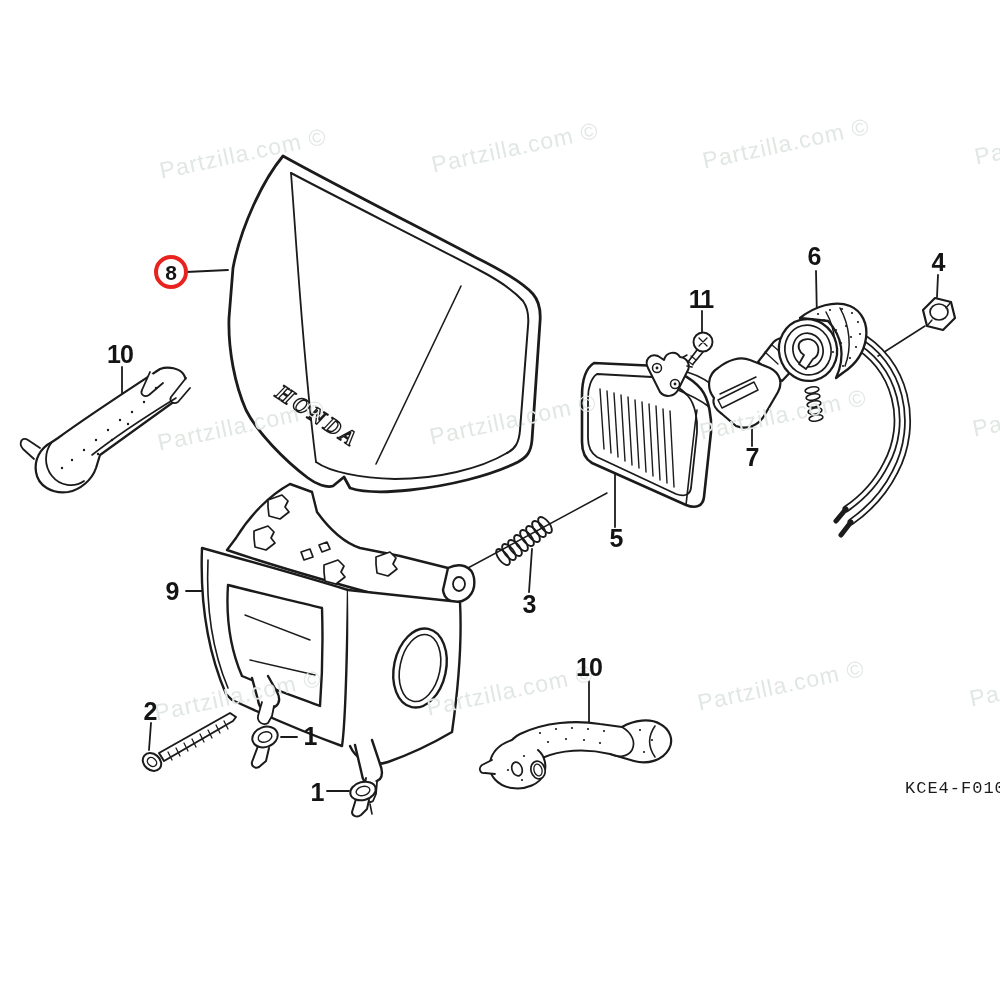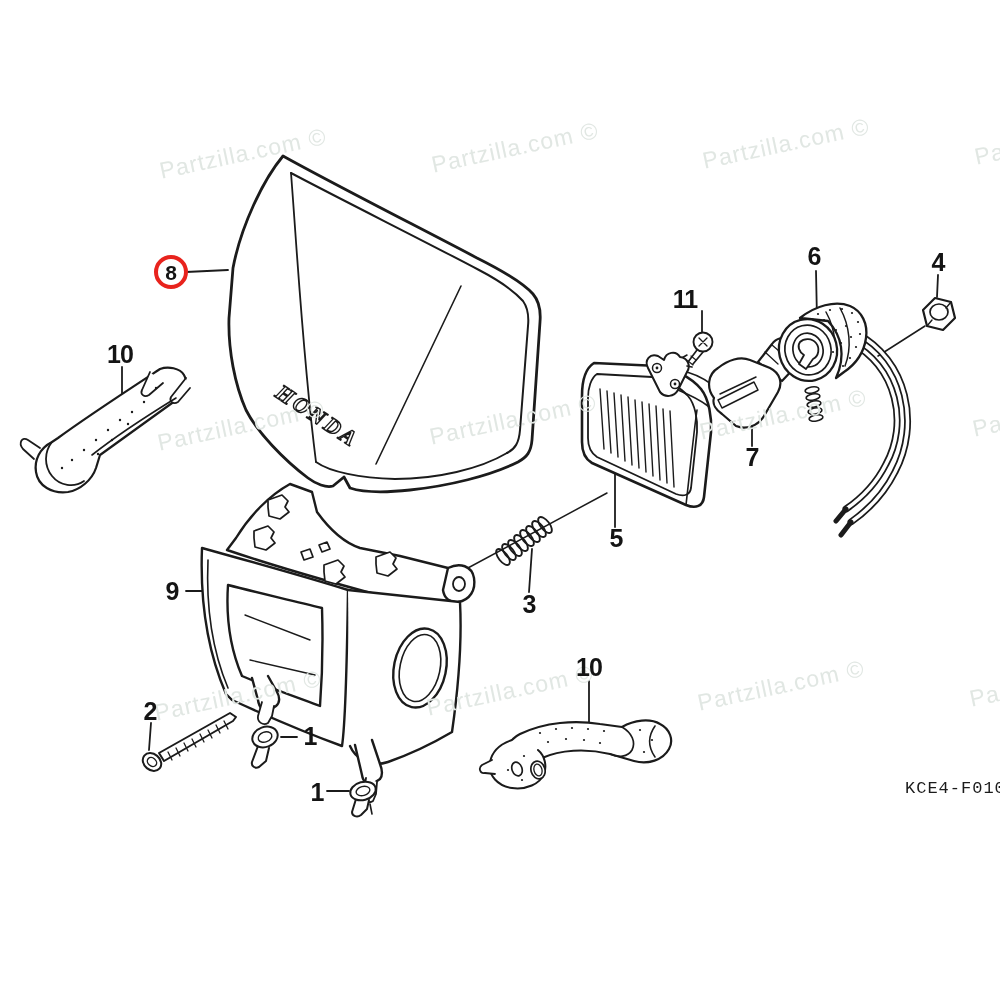--- a/index.html
+++ b/index.html
@@ -298,21 +298,21 @@
   <div class="callout-layer">
       <div class="callout circled" style="left: 171px; top: 272px; border: 4.5px solid rgb(232, 35, 29);">8</div>
       <div class="callout" style="left: 120px; top: 354px;">10</div>
       <div class="callout" style="left: 172px; top: 591px;">9</div>
       <div class="callout" style="left: 150px; top: 711px;">2</div>
       <div class="callout" style="left: 310px; top: 736px;">1</div>
       <div class="callout" style="left: 317px; top: 792px;">1</div>
       <div class="callout" style="left: 529px; top: 604px;">3</div>
       <div class="callout" style="left: 616px; top: 538px;">5</div>
       <div class="callout" style="left: 589px; top: 667px;">10</div>
-      <div class="callout" style="left: 685px; top: 299px;">11</div>
+      <div class="callout" style="left: 701px; top: 299px;">11</div>
       <div class="callout" style="left: 752px; top: 457px;">7</div>
       <div class="callout" style="left: 814px; top: 256px;">6</div>
       <div class="callout" style="left: 938px; top: 262px;">4</div>
     </div>
 
   <div class="wm-layer">
       <div class="watermark" style="left: 160px; top: 158px; color: rgb(225, 231, 227); transform: rotate(-12deg);">Partzilla.com ©</div>
       <div class="watermark" style="left: 432px; top: 152px; color: rgb(225, 231, 227); transform: rotate(-12deg);">Partzilla.com ©</div>
       <div class="watermark" style="left: 703px; top: 148px; color: rgb(225, 231, 227); transform: rotate(-12deg);">Partzilla.com ©</div>
       <div class="watermark" style="left: 975px; top: 144px; color: rgb(225, 231, 227); transform: rotate(-12deg);">Partzilla.com ©</div>

